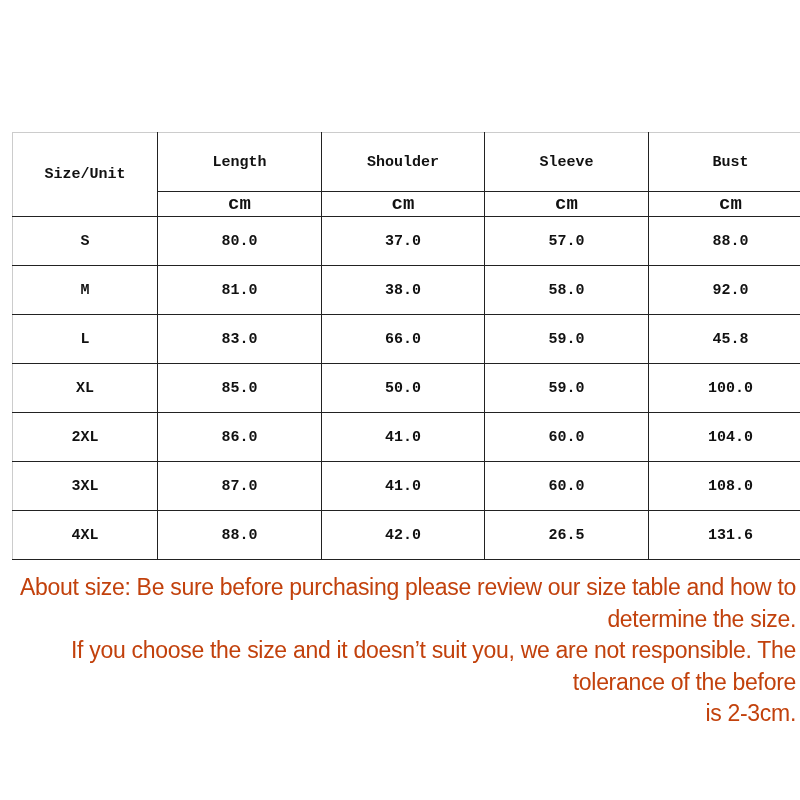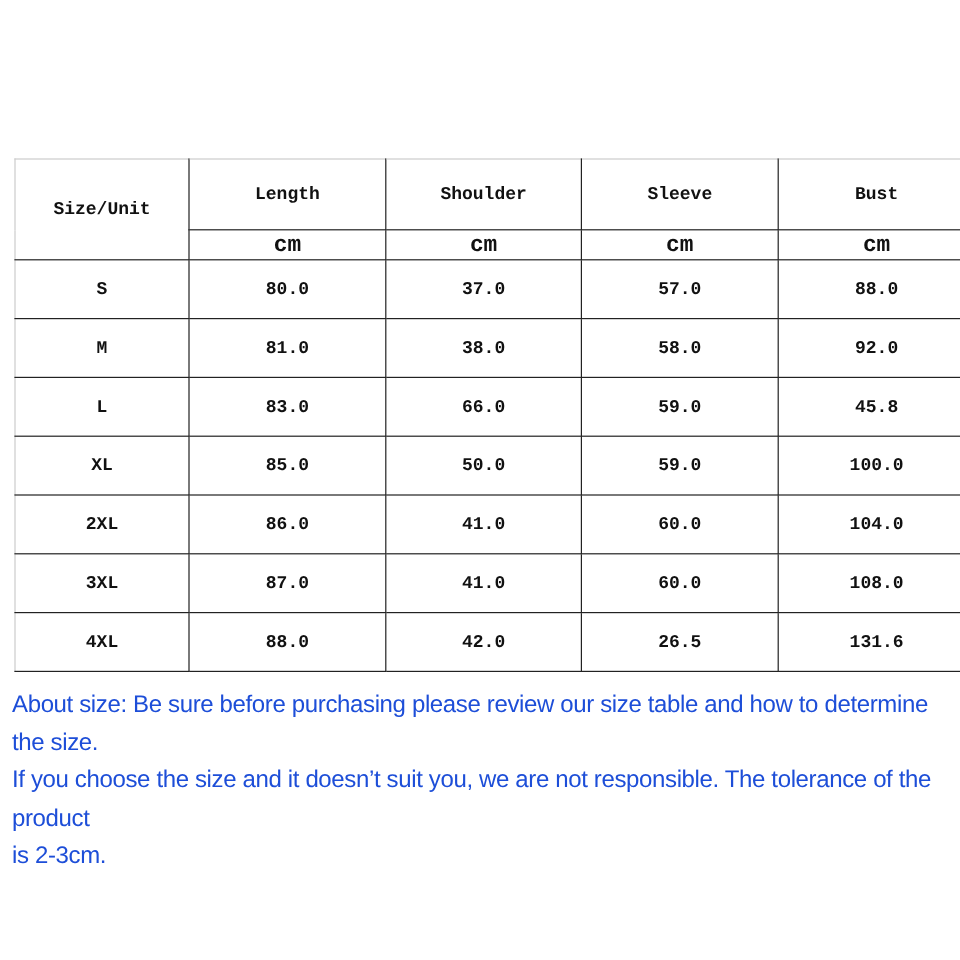--- a/index.html
+++ b/index.html
@@ -5,21 +5,21 @@
   html, body { margin:0; padding:0; background:#ffffff; }
   body { width:800px; height:800px; position:relative; overflow:hidden; font-family:"Liberation Sans", sans-serif; color:#111; }
   .size-table { position:absolute; left:12px; top:132px; width:800px; border-collapse:collapse; table-layout:fixed;font-family:Liberation Mono, monospace; }
   .size-table td { border:1.5px solid #222; text-align:center; vertical-align:middle; font-size:15px; font-weight:bold; padding:0; }
   .size-table tr:first-child td { border-top:1px solid #ccc; }
   .size-table td:first-child { border-left:1px solid #ccc; }
   .size-table td:last-child { border-right:1px solid #fca5a5; }
   .hdr td { height:58px; }
   .unit td { height:24px; font-size:19px; }
   .row td { height:48px; }
-  .note { position:absolute; left:10px; top:572px; width:786px; font-size:20px; line-height:31.5px; color:#1d4ed8; letter-spacing:-0.3px; }
+  .note { position:absolute; left:10px; top:572px; width:786px; font-size:23px; line-height:31.5px; color:#c2410c; letter-spacing:-0.3px;text-align:right; }
 </style>
 </head>
 <body>
 
 <table class="size-table">
   <colgroup>
     <col style="width:145px">
       <col style="width:164px">
       <col style="width:163px">
       <col style="width:164px">
@@ -86,15 +86,15 @@
     <td>88.0</td>
     <td>42.0</td>
     <td>26.5</td>
     <td>131.6</td>
   </tr>
 </tbody>
   </table>
 
 <div class="note">
   <div>About size: Be sure before purchasing please review our size table and how to determine the size.</div>
-  <div>If you choose the size and it doesn’t suit you, we are not responsible. The tolerance of the product</div>
+  <div>If you choose the size and it doesn’t suit you, we are not responsible. The tolerance of the before</div>
   <div>is 2-3cm.</div>
 </div>
 
 </body></html>

